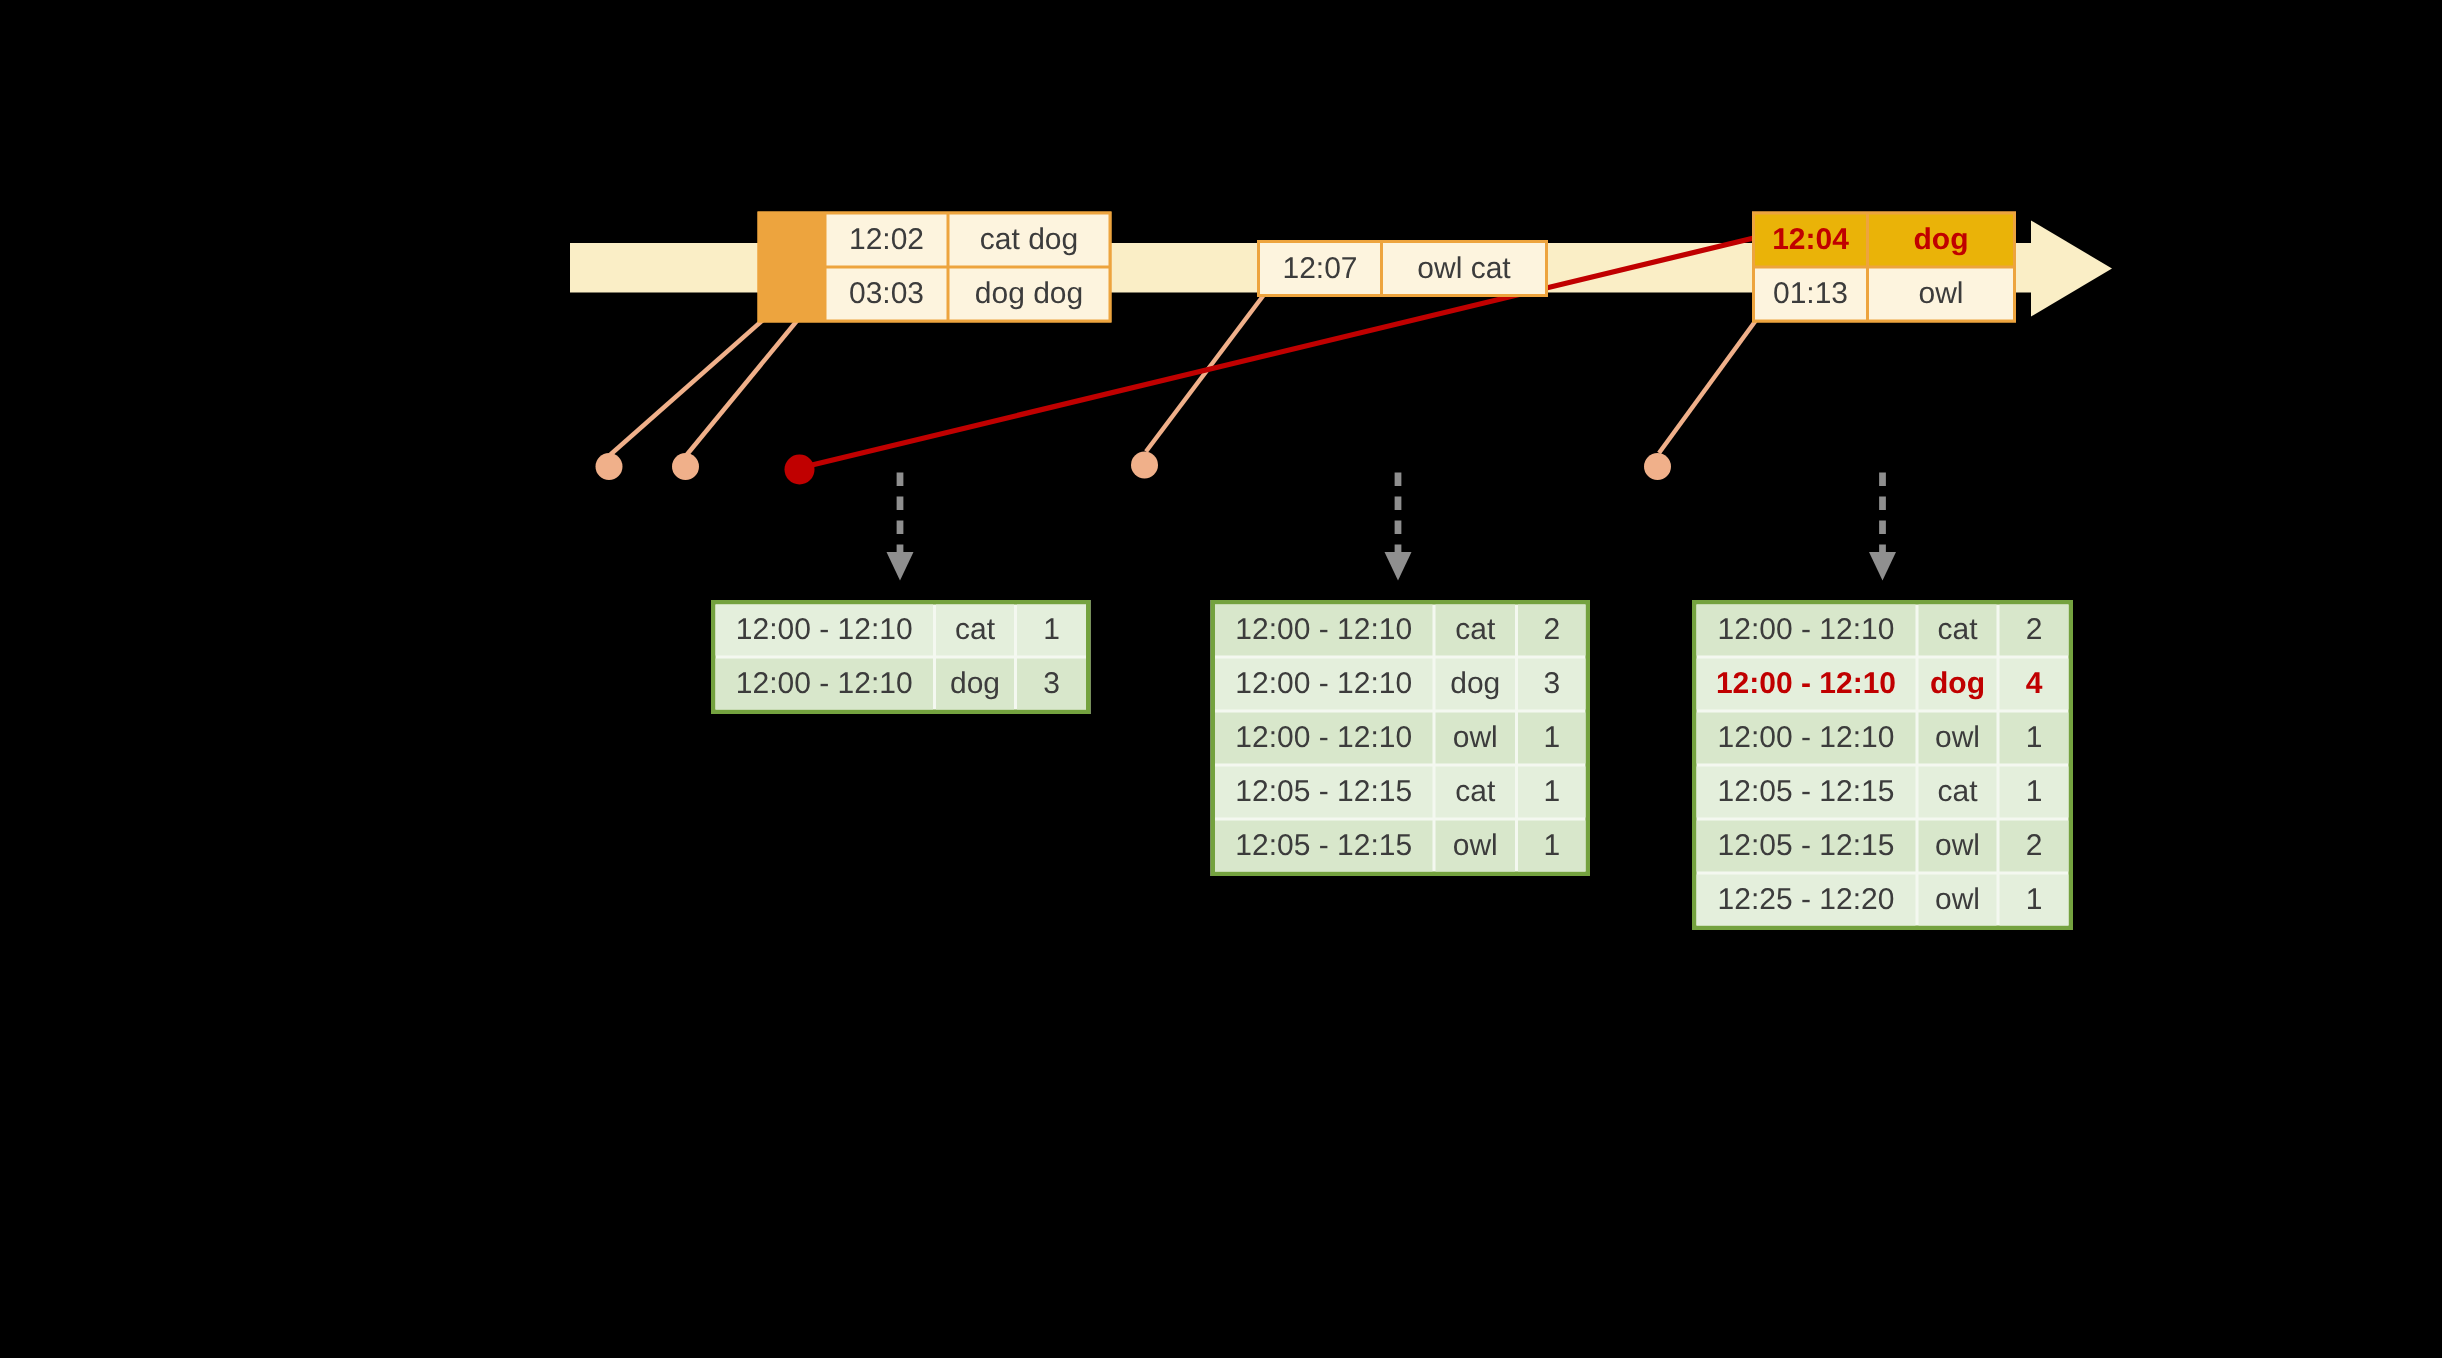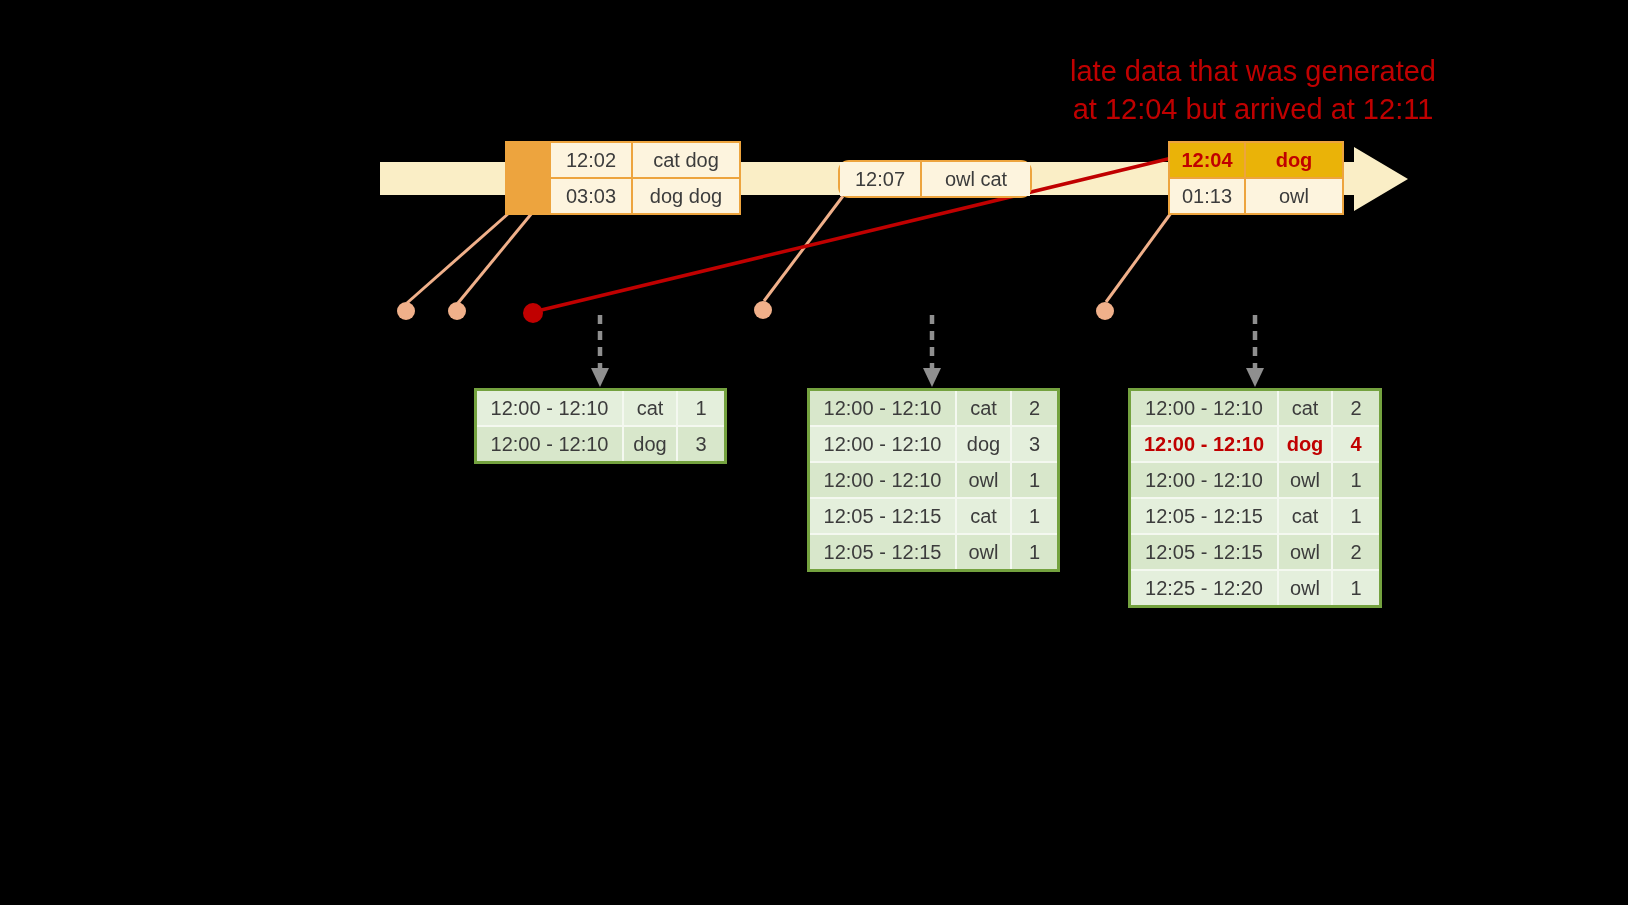--- a/index.html
+++ b/index.html
@@ -15,41 +15,37 @@
   .tl-body{position:absolute;left:380px;top:162px;width:974px;height:33px;background:#faeec6;}
   .tl-head{position:absolute;left:1354px;top:147px;width:0;height:0;
     border-top:32px solid transparent;border-bottom:32px solid transparent;border-left:54px solid #faeec6;}
   
   .overlay{position:absolute;left:0;top:0;pointer-events:none;}
   
   .ebox{position:absolute;display:grid;gap:2px;background:#eda43e;border:2px solid #eda43e;}
   .ebox .cell{background:#fdf4de;color:#3c3c3c;font-size:20px;display:flex;align-items:center;justify-content:center;height:34px;}
   .ebox .late{background:#eab308;color:#c00000;font-weight:bold;}
   #ebox-1{left:505px;top:141px;grid-template-columns:80px 106px;padding-left:44px;}
-  #ebox-2{left:838px;top:160px;grid-template-columns:80px 108px;border-radius:11px;}
+  #ebox-2{left:838px;top:160px;grid-template-columns:80px 108px;}
   #ebox-3{left:1168px;top:141px;grid-template-columns:74px 96px;}
   
-  .gtable{position:absolute;display:grid;gap:2px;background:#f4f8f0;border:3px solid #74a23f;}
+  .gtable{position:absolute;display:grid;gap:2px;background:#f4f8f0;border:3px solid #74a23f;margin-top:12px;}
   .gtable .cell{color:#3c3c3c;font-size:20px;display:flex;align-items:center;justify-content:center;height:34px;}
   .gtable .r-odd{background:#d8e7cb;}
   .gtable .r-even{background:#e4efdc;}
   .gtable .hl{color:#c00000;font-weight:bold;}
   #gtable-1{left:474px;top:388px;grid-template-columns:145px 52px 46px;}
   #gtable-2{left:807px;top:388px;grid-template-columns:145px 53px 45px;}
   #gtable-3{left:1128px;top:388px;grid-template-columns:146px 52px 46px;}
 </style>
 </head>
 <body>
 
 <div class="canvas">
 
-  <div class="note note-top">
-    <div>late data that was generated</div>
-    <div>at 12:04 but arrived at 12:11</div>
-  </div>
 
   <div class="tl-body"></div>
   <div class="tl-head"></div>
 
   <svg class="overlay" width="1628" height="905" viewBox="0 0 1628 905">
     <line x1="509" y1="213" x2="407" y2="303" stroke="#f0b08a" stroke-width="3"></line>
     <line x1="532" y1="213" x2="458" y2="303" stroke="#f0b08a" stroke-width="3"></line>
     <line x1="843" y1="196" x2="764" y2="301" stroke="#f0b08a" stroke-width="3"></line>
     <line x1="1171" y1="213" x2="1106" y2="302" stroke="#f0b08a" stroke-width="3"></line>
     <line x1="533" y1="312" x2="1172" y2="158" stroke="#c00000" stroke-width="3.5"></line>

